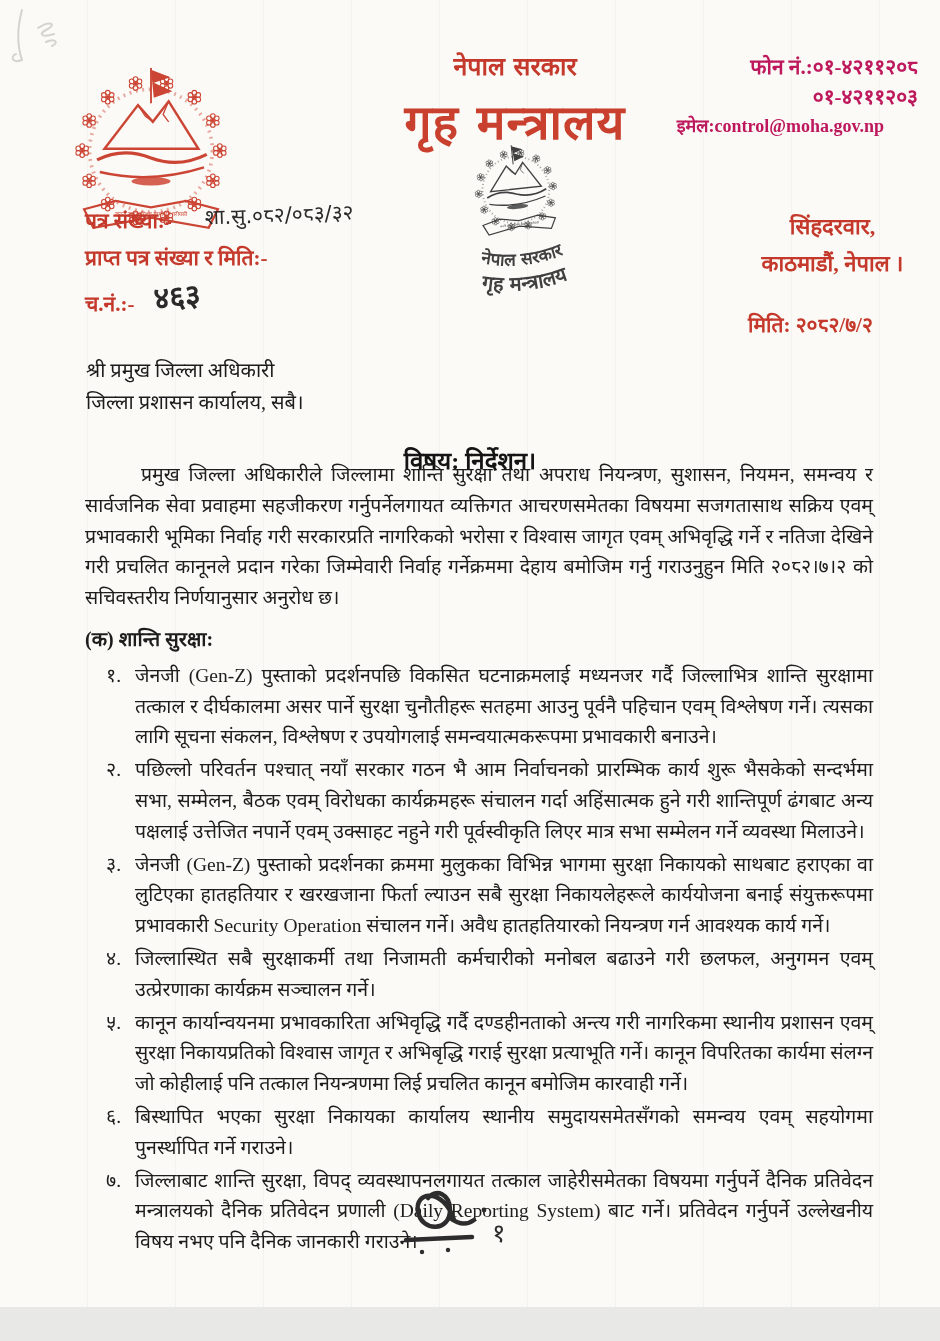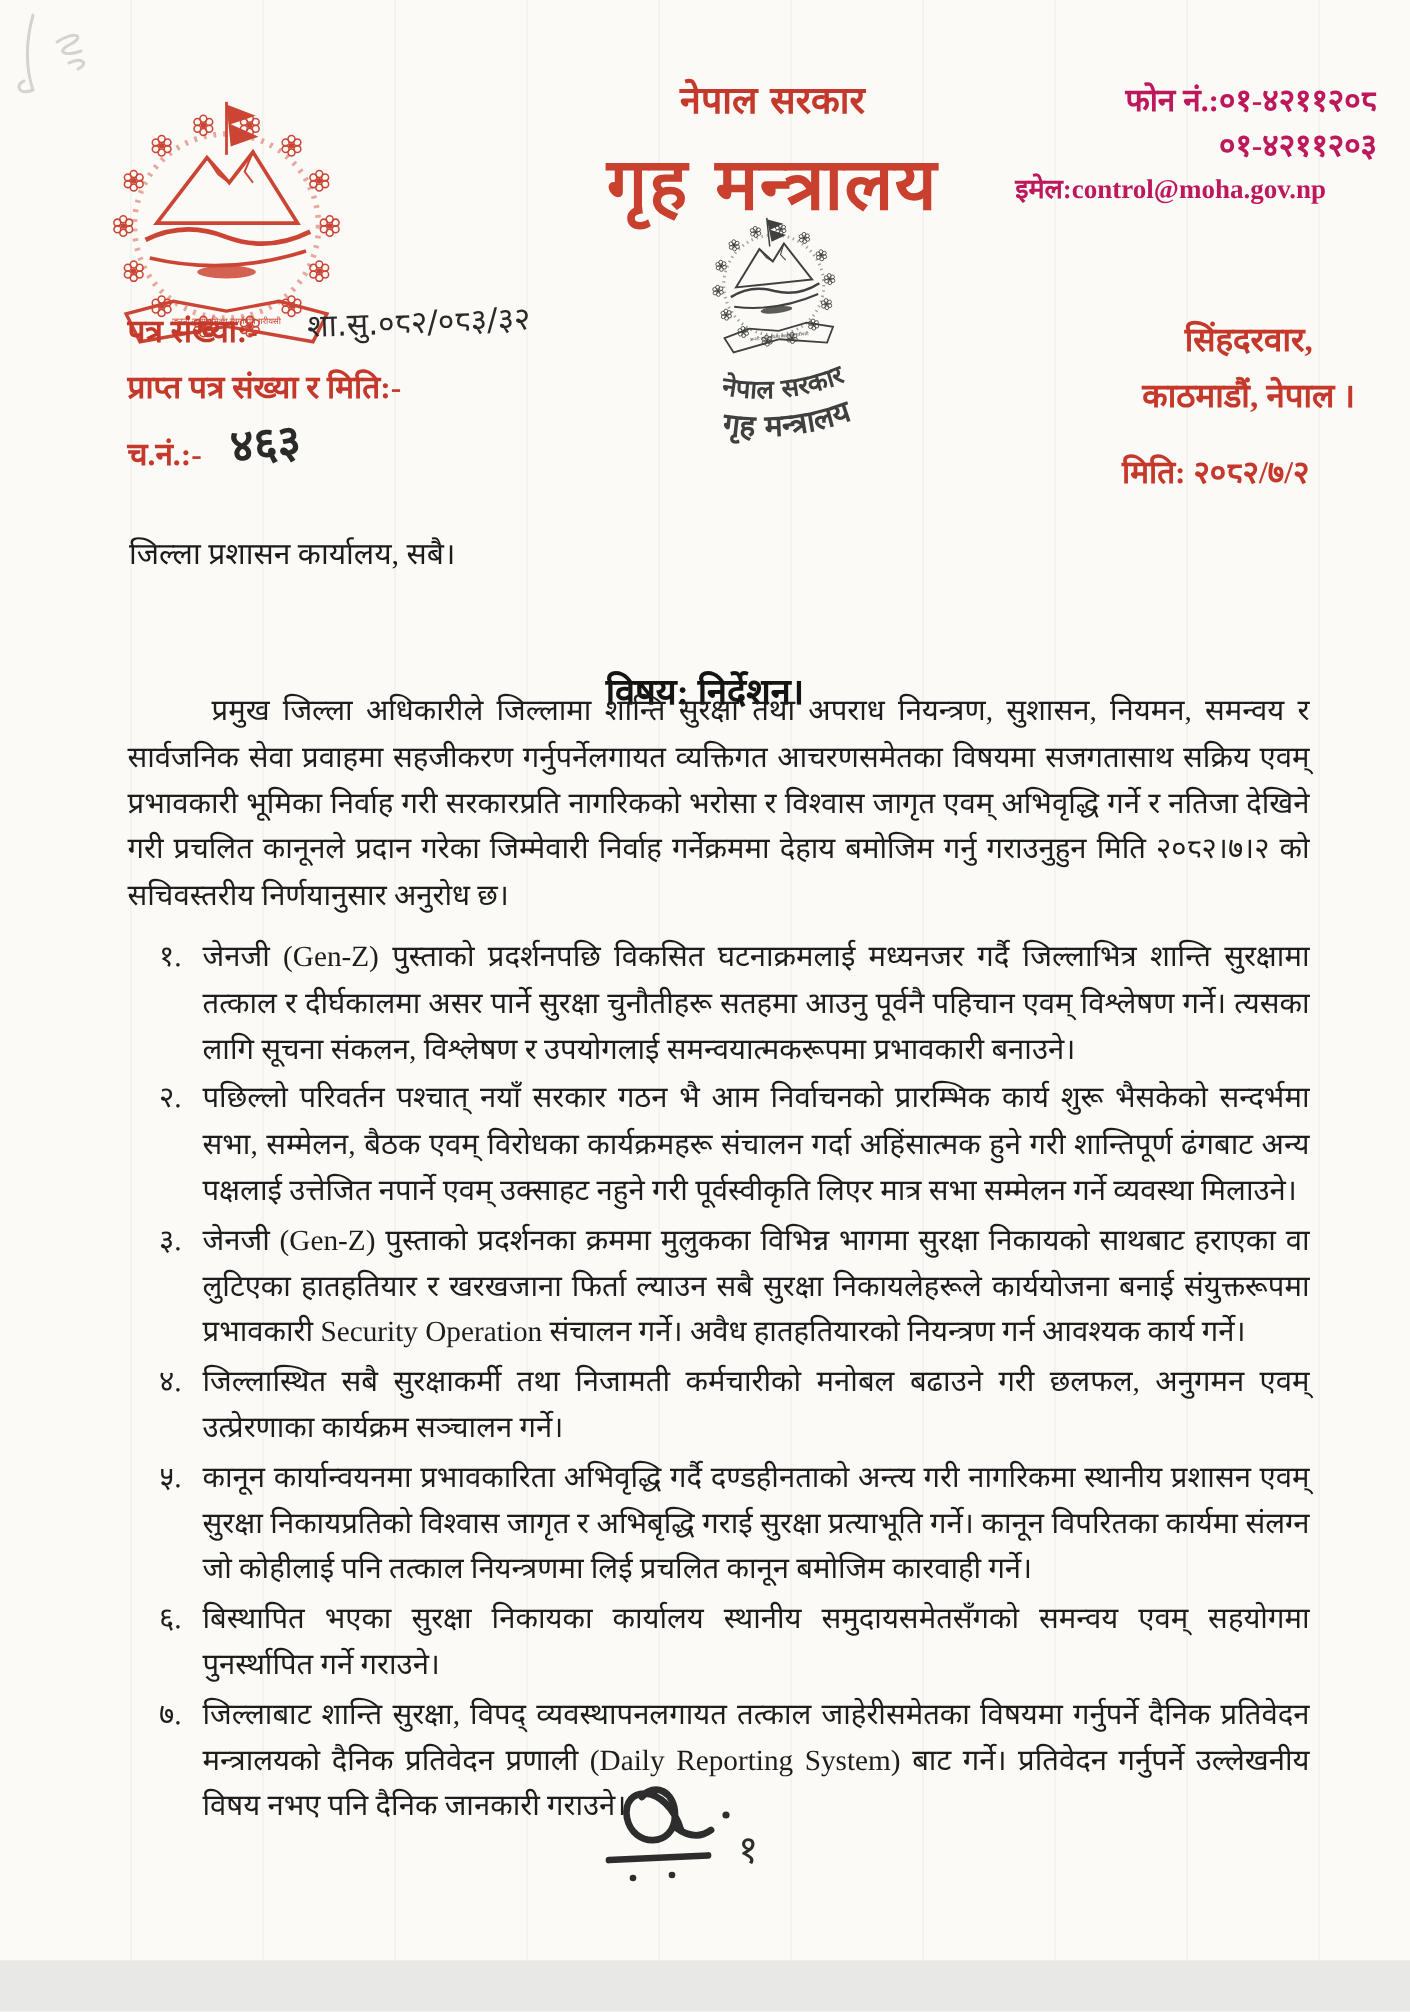--- a/index.html
+++ b/index.html
@@ -31,21 +31,21 @@
     transform:rotate(-6deg);opacity:.93;}
   
   .ref-left{position:absolute;left:85px;top:210px;font-size:21px;line-height:1.1;}
   .ref-row{margin-bottom:14px;white-space:nowrap;}
   .ref-label{color:#c4392b;font-weight:700;}
   .hand{font-family:"DejaVu Sans","Liberation Sans",sans-serif;color:#2a2a2a;}
   .hand-ref{display:inline-block;margin-left:28px;transform:rotate(-2deg) translateY(-6px);font-size:21px;}
   .hand-chn{display:inline-block;margin-left:14px;transform:rotate(-5deg) translateY(-4px);font-size:30px;font-weight:600;}
   .addr-right{position:absolute;left:735px;top:208px;width:195px;text-align:center;
     color:#c4392b;font-size:22px;font-weight:700;line-height:1.7;}
-  .date-line{position:absolute;left:748px;top:300px;color:#c4392b;font-size:21px;font-weight:600;}
+  .date-line{position:absolute;left:748px;top:310px;color:#c4392b;font-size:21px;font-weight:600;}
   
   .addressee{position:absolute;left:86px;top:354px;font-size:20px;line-height:1.6;color:#1b1b1b;}
   .subject{position:absolute;left:0;top:443px;width:940px;text-align:center;
     font-size:24px;font-weight:600;color:#141414;}
   .letter-body{position:absolute;left:85px;top:460px;width:788px;
     font-size:19.5px;line-height:30.8px;color:#1d1d1d;}
   .opening{margin:0 0 10px 0;text-indent:56px;text-align:justify;}
   .section-heading{margin:4px 0 6px 0;font-size:20px;font-weight:600;}
   .item{position:relative;padding-left:50px;margin-bottom:2px;}
   .item-num{position:absolute;left:21px;top:0;}
@@ -153,27 +153,29 @@
   <div class="addr-right">
     <div>सिंहदरवार,</div>
     <div>काठमाडौं, नेपाल ।</div>
   </div>
   <div class="date-line">
     <span>मिति:</span>
     <span>२०८२/७/२</span>
   </div>
 
   <div class="addressee">
+    <div>श्री प्रमुख जिल्ला अधिकारी</div>
     <div>जिल्ला प्रशासन कार्यालय, सबै।</div>
   </div>
 
   <div class="subject">विषय: निर्देशन।</div>
 
   <div class="letter-body">
     <p class="opening">प्रमुख जिल्ला अधिकारीले जिल्लामा शान्ति सुरक्षा तथा अपराध नियन्त्रण, सुशासन, नियमन, समन्वय र सार्वजनिक सेवा प्रवाहमा सहजीकरण गर्नुपर्नेलगायत व्यक्तिगत आचरणसमेतका विषयमा सजगतासाथ सक्रिय एवम् प्रभावकारी भूमिका निर्वाह गरी सरकारप्रति नागरिकको भरोसा र विश्वास जागृत एवम् अभिवृद्धि गर्ने र नतिजा देखिने गरी प्रचलित कानूनले प्रदान गरेका जिम्मेवारी निर्वाह गर्नेक्रममा देहाय बमोजिम गर्नु गराउनुहुन मिति २०८२।७।२ को सचिवस्तरीय निर्णयानुसार अनुरोध छ।</p>
+    <div class="section-heading">(क) शान्ति सुरक्षा:</div>
 
     <div class="item">
       <span class="item-num">१.</span>
       <span class="item-text">जेनजी (Gen-Z) पुस्ताको प्रदर्शनपछि विकसित घटनाक्रमलाई मध्यनजर गर्दै जिल्लाभित्र शान्ति सुरक्षामा तत्काल र दीर्घकालमा असर पार्ने सुरक्षा चुनौतीहरू सतहमा आउनु पूर्वनै पहिचान एवम् विश्लेषण गर्ने।  त्यसका लागि सूचना संकलन, विश्लेषण र उपयोगलाई समन्वयात्मकरूपमा प्रभावकारी बनाउने।</span>
     </div>
     <div class="item">
       <span class="item-num">२.</span>
       <span class="item-text">पछिल्लो परिवर्तन पश्चात् नयाँ सरकार गठन भै आम निर्वाचनको प्रारम्भिक कार्य शुरू भैसकेको सन्दर्भमा सभा, सम्मेलन, बैठक एवम् विरोधका कार्यक्रमहरू संचालन गर्दा अहिंसात्मक हुने गरी शान्तिपूर्ण ढंगबाट अन्य पक्षलाई उत्तेजित नपार्ने एवम् उक्साहट नहुने गरी पूर्वस्वीकृति लिएर मात्र सभा सम्मेलन गर्ने व्यवस्था मिलाउने।</span>
     </div>
     <div class="item">

